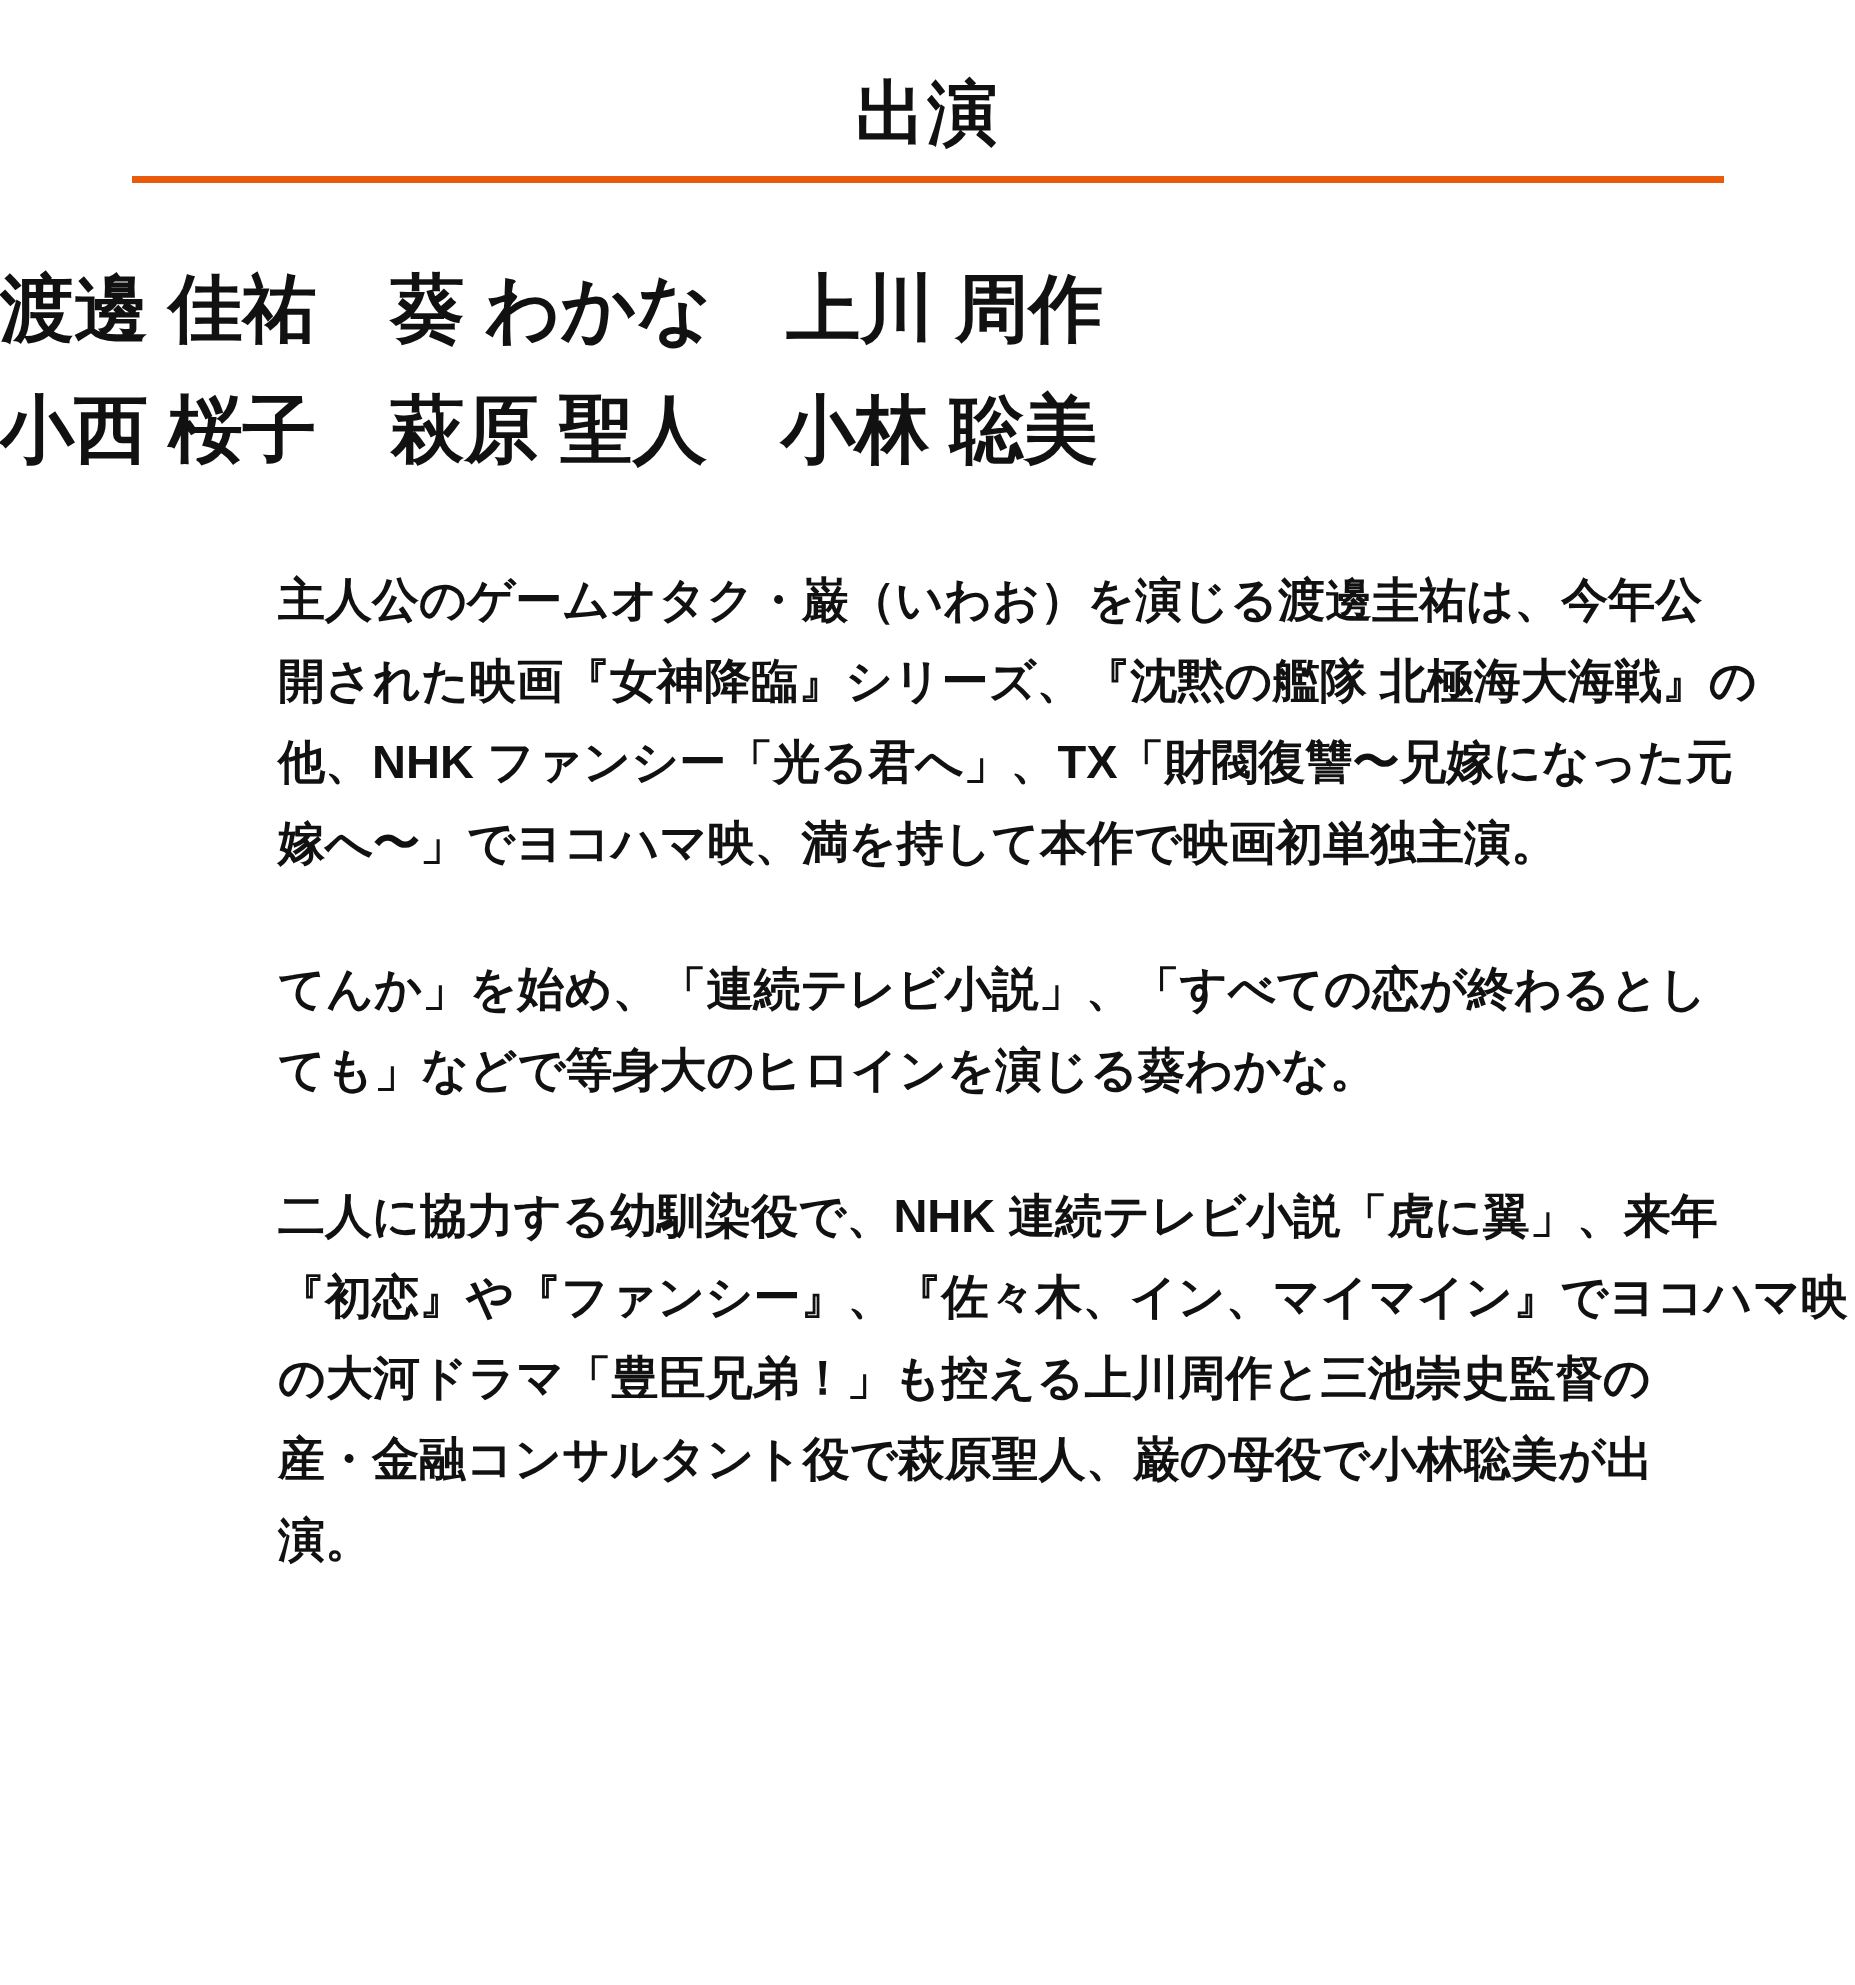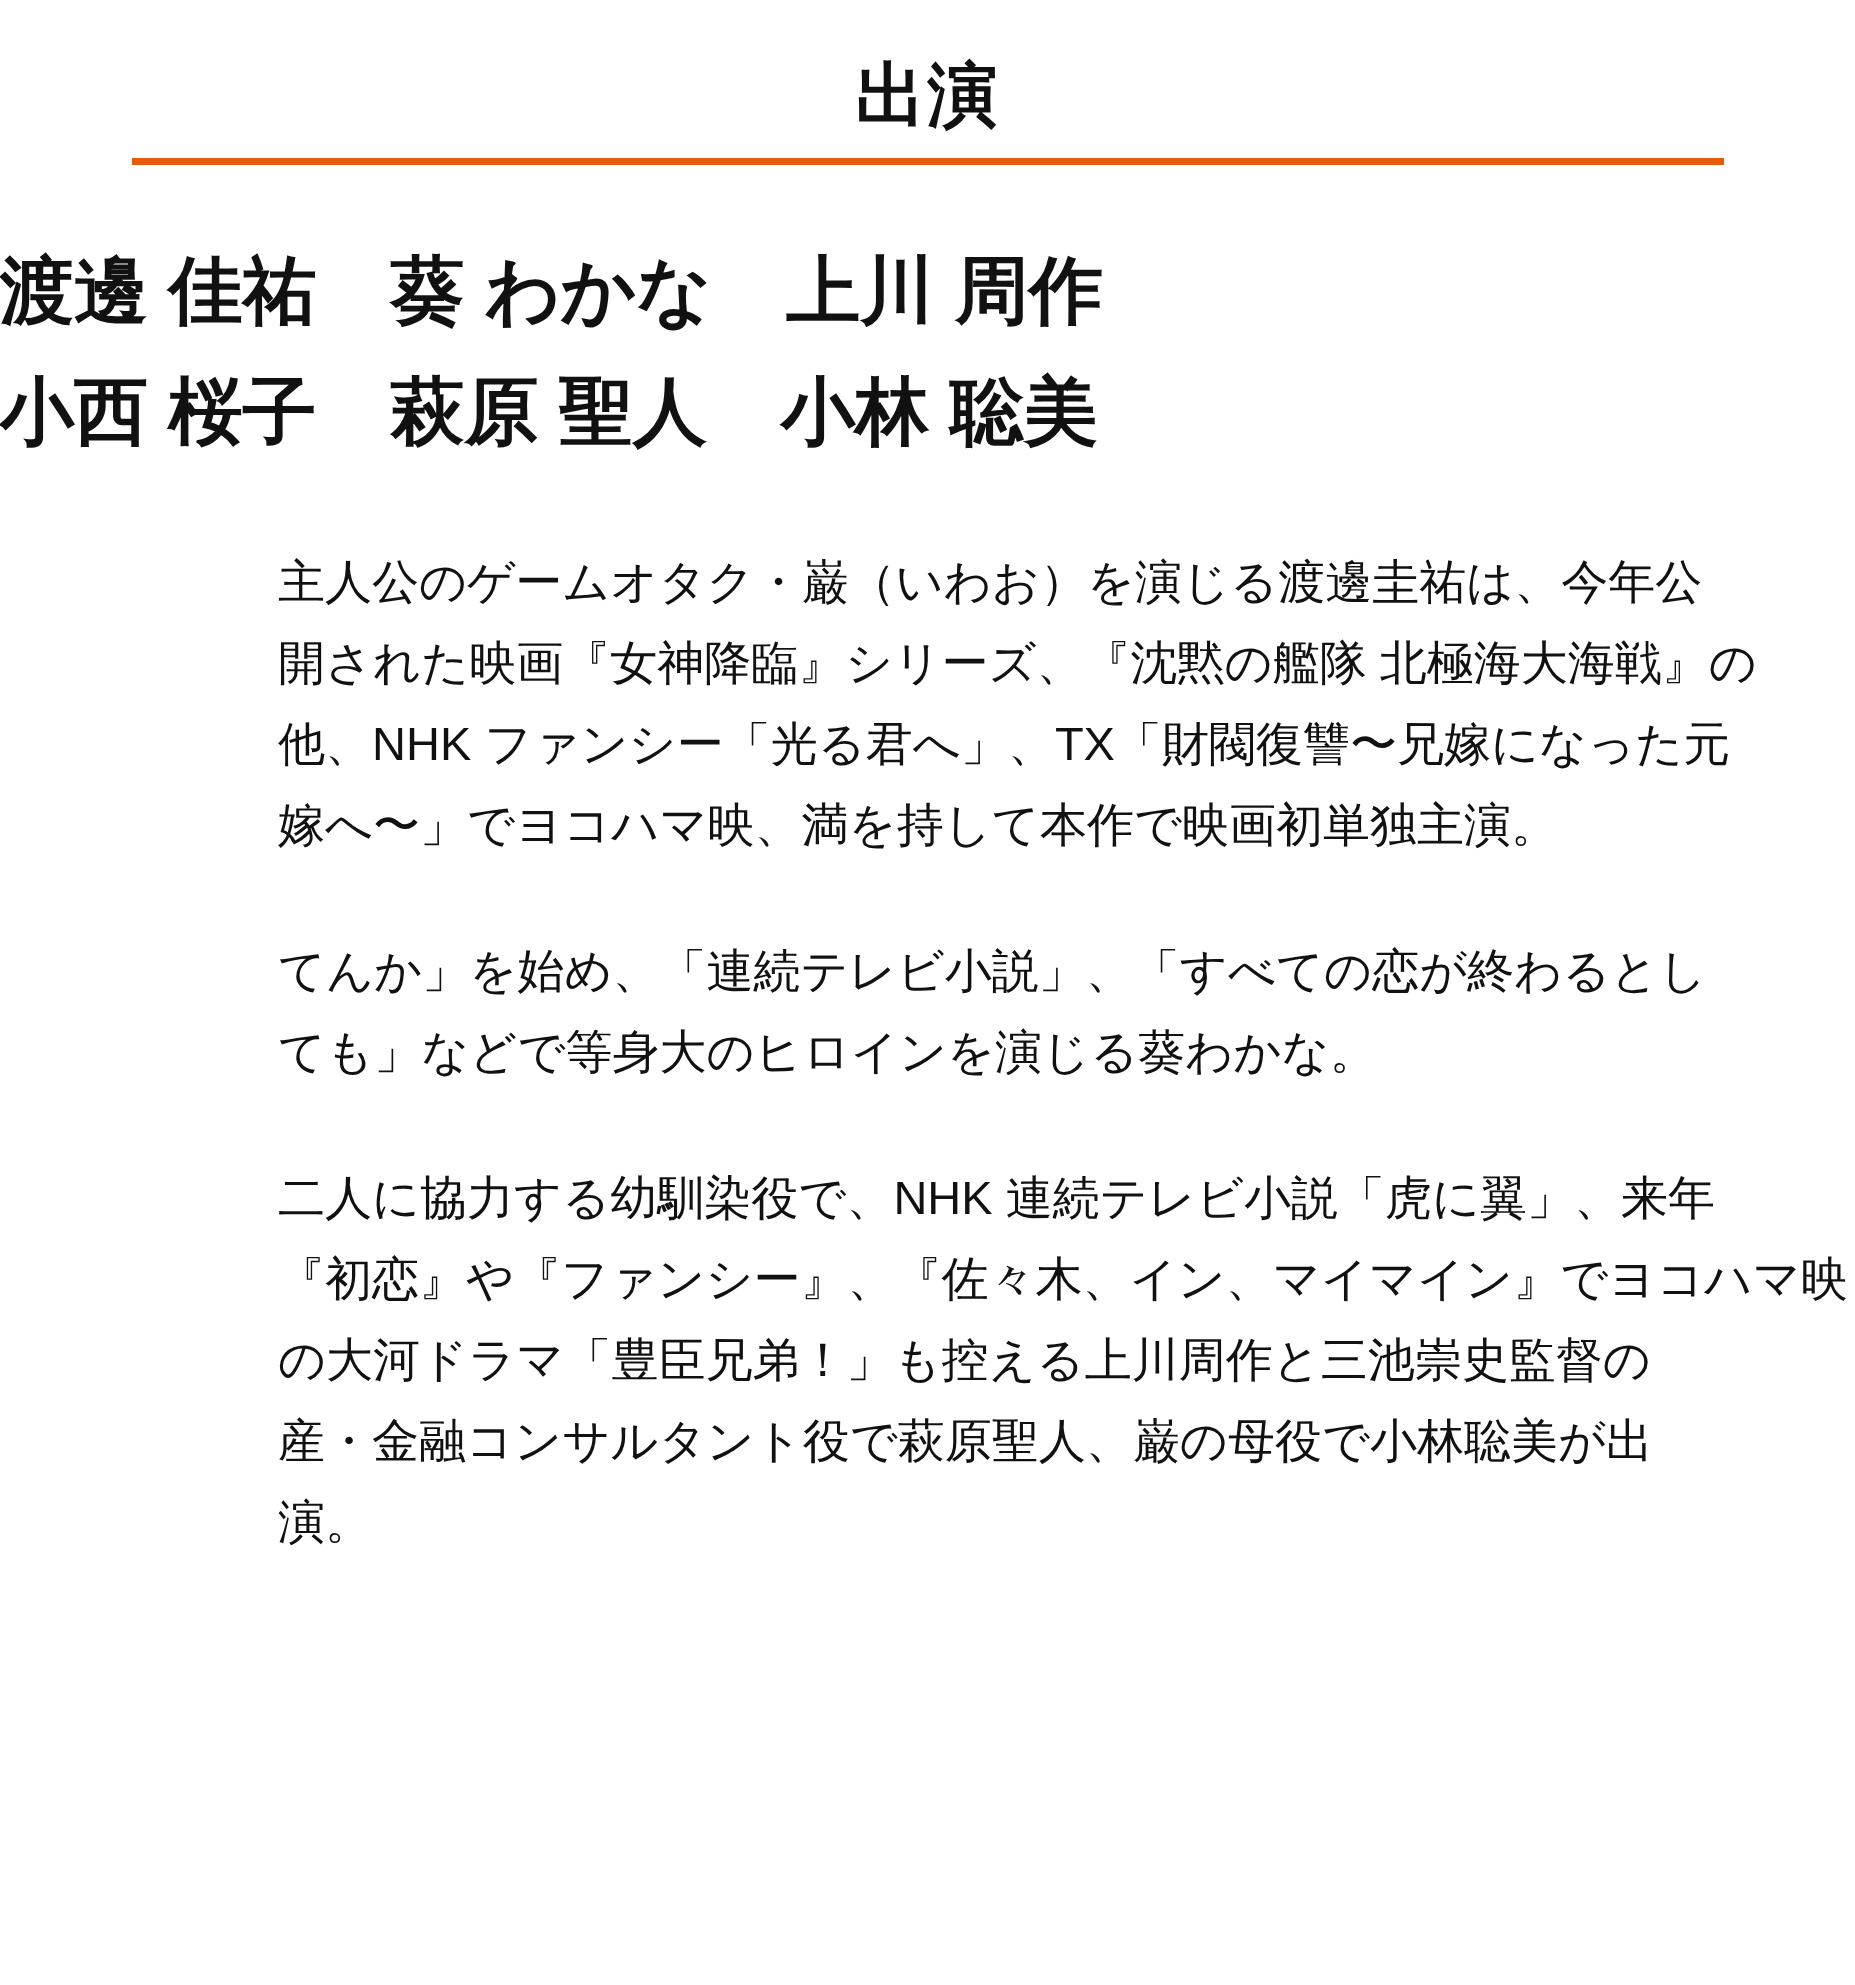--- a/index.html
+++ b/index.html
@@ -5,21 +5,21 @@
   * { margin: 0; padding: 0; box-sizing: border-box; }
   html, body { width: 1855px; }
   body {
     height: 1986px;
     background: #ffffff;
     color: #111111;
     font-family: "Liberation Sans", sans-serif;
     overflow: hidden;
   }
   .page-title {
-    padding-top: 60px;
+    padding-top: 78px;
     text-align: center;
     font-size: 70px;
     line-height: 1;
     font-weight: bold;
     letter-spacing: 1.9px;
   }
   .accent-rule {
     width: 1592px;
     height: 6.5px;
     margin: 28px auto 0 auto;
@@ -34,21 +34,21 @@
     white-space: nowrap;
   }
   .body-text {
     width: 1336px;
     margin: 69px 241px 0 278px;
     font-size: 47px;
     line-height: 81px;
   }
   .paragraph { margin-bottom: 65px; }
   .paragraph:last-child { margin-bottom: 0; }
-  .line { white-space: nowrap; }
+  .line { white-space: nowrap; font-weight: bold; }
 </style>
 </head>
 <body>
 
 <h1 class="page-title">出演</h1>
 
 <div class="accent-rule"></div>
 
 <div class="cast-names">
     <div class="cast-row">渡邊 佳祐　葵 わかな　上川 周作</div>

